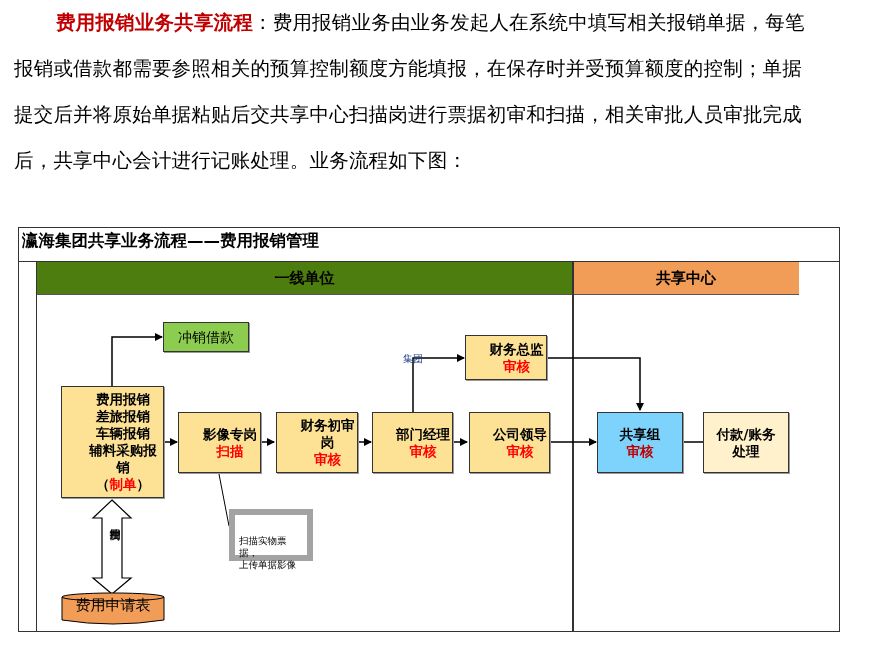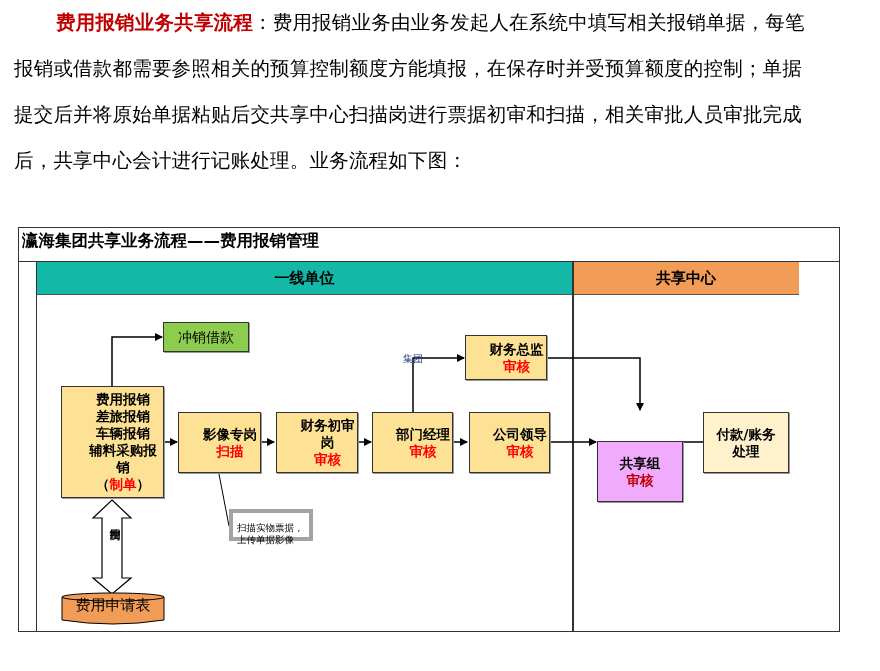--- a/index.html
+++ b/index.html
@@ -8,33 +8,33 @@
   .para .line { display:block; white-space:nowrap; height:46px; }
   .para .indent { padding-left:42px; }
   .lead { color:#c00000; font-weight:bold; font-family:"DejaVu Sans","Liberation Sans",sans-serif; }
 
   .frame { position:absolute; left:18px; top:227px; width:822px; height:405px; border:1px solid #333; box-sizing:border-box; }
   .frame-title { position:absolute; left:22px; top:230px; font-family:"DejaVu Sans","Liberation Sans",sans-serif; font-weight:bold; font-size:16.5px; }
   .frame-divider { position:absolute; left:18px; top:261px; width:822px; height:1px; background:#333; }
   .lane-left-strip { position:absolute; left:36px; top:261px; width:1px; height:371px; background:#333; }
 
   .lane-head { position:absolute; top:262px; height:33px; box-sizing:border-box; border-bottom:1px solid #555; display:flex; align-items:center; justify-content:center; font-family:"DejaVu Sans","Liberation Sans",sans-serif; font-weight:bold; font-size:15px; }
-  .lane-head.left { left:37px; width:535px; background:#14b8a6; }
+  .lane-head.left { left:37px; width:535px; background:#4d7c0f; }
   .lane-head.right { left:572px; width:227px; background:#f29d57; border-left:1px solid #333; }
   .lane-sep { position:absolute; left:572px; top:262px; width:1.5px; height:370px; background:#333; }
 
   .node { position:absolute; box-sizing:border-box; border:1.5px solid #333; display:flex; flex-direction:column; align-items:center; justify-content:center; text-align:center; font-family:"DejaVu Sans","Liberation Sans",sans-serif; font-weight:bold; font-size:13.5px; line-height:17px; box-shadow:1px 1px 0 #999; }
   .yellow { background:#fde296;padding-left:21px; }
   .green { background:#8ccc4e; font-weight:normal; font-size:14px; }
-  .blue { background:#f0abfc;margin-top:29px; }
+  .blue { background:#7dd3fc; }
   .cream { background:#fff1cc; }
   .red { color:#ff0000; }
   .darkred { color:#c00000; }
 
-  .note { position:absolute; left:229px; top:509px; width:84px; height:32px; border:4px solid #a3a3a3; box-sizing:border-box; font-size:9.5px; line-height:12px; padding:9px 4px; font-family:"DejaVu Serif","Liberation Serif",serif; background:#fff; }
+  .note { position:absolute; left:229px; top:509px; width:84px; height:32px; border:6px solid #a3a3a3; box-sizing:border-box; font-size:9.5px; line-height:12px; padding:20px 4px; font-family:"DejaVu Serif","Liberation Serif",serif; background:#fff; }
   .group-label { position:absolute; left:403px; top:352px; font-size:10px; color:#1f3c88; font-family:"DejaVu Serif","Liberation Serif",serif; }
   .cyl-label { position:absolute; left:62px; top:596px; width:102px; text-align:center; font-size:15px; font-family:"DejaVu Sans","Liberation Sans",sans-serif; }
 
   svg.wires { position:absolute; left:0; top:0; width:880px; height:671px; pointer-events:none; }
   .vlabel { position:absolute; left:104px; top:520px; width:16px; font-size:11px; line-height:12px; font-family:"DejaVu Sans","Liberation Sans",sans-serif; writing-mode:vertical-rl; text-align:center; }
 </style>
 </head>
 <body>
 
 <div class="para">

